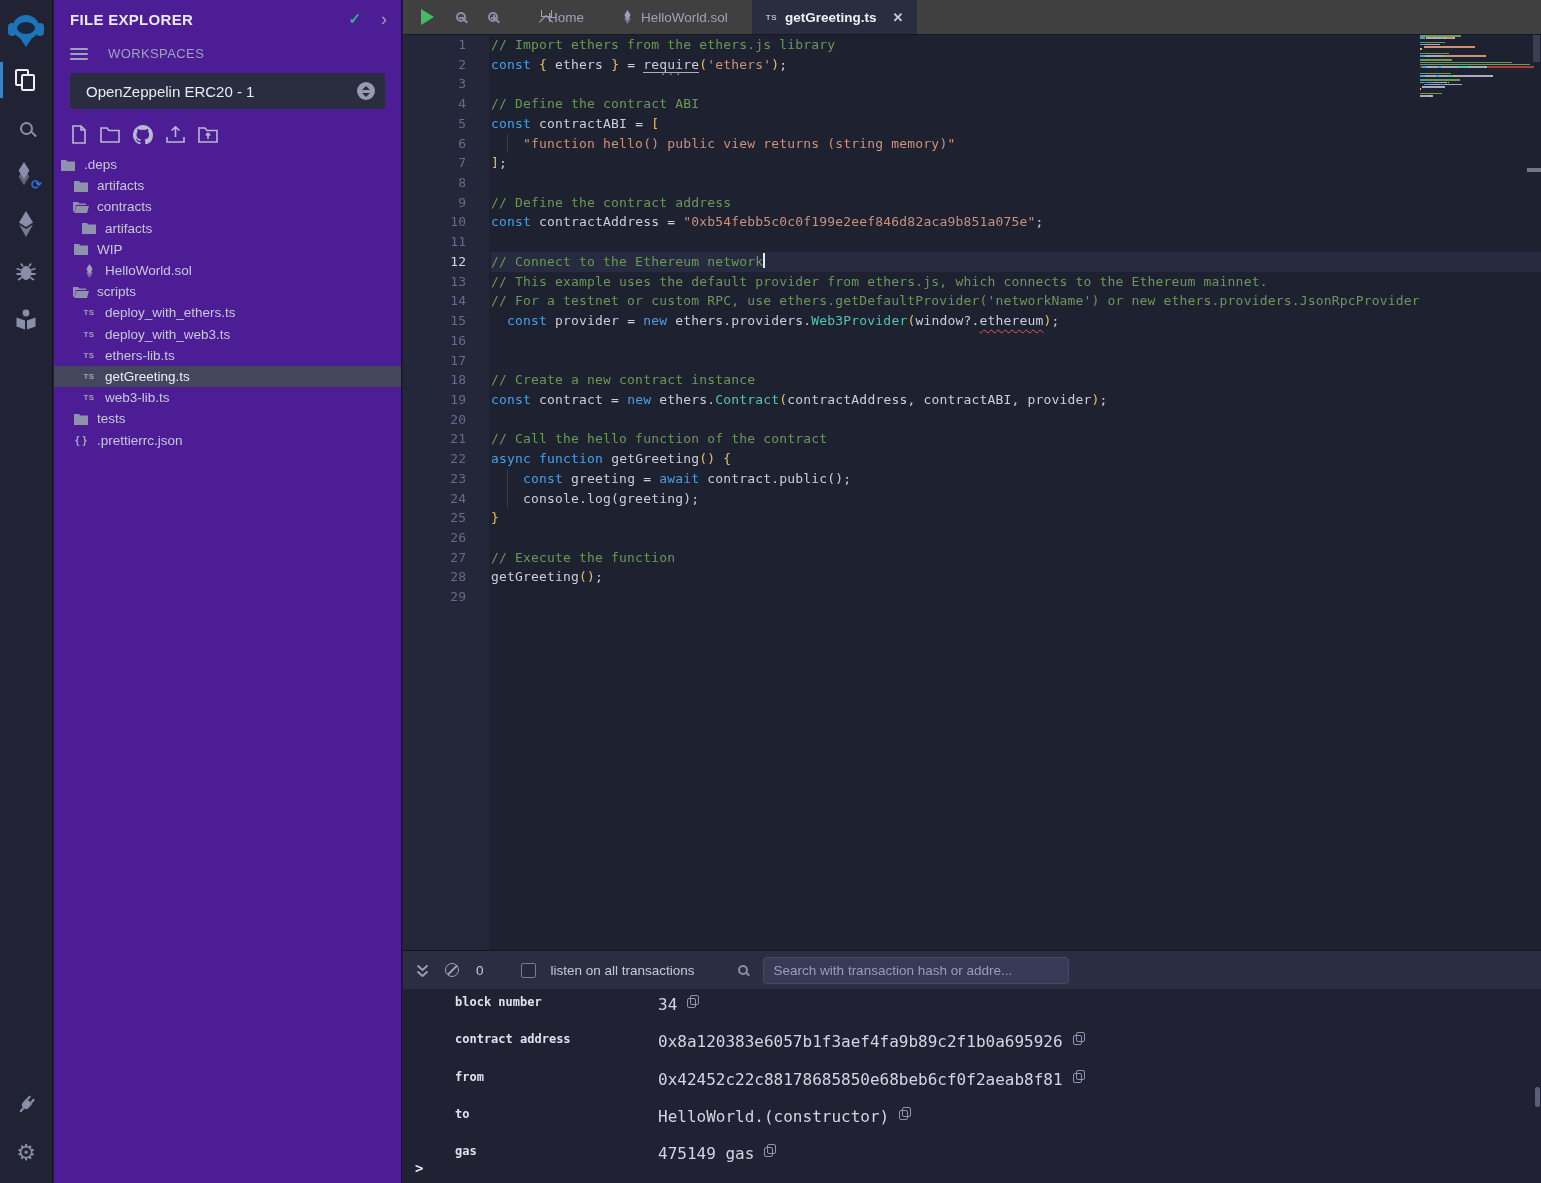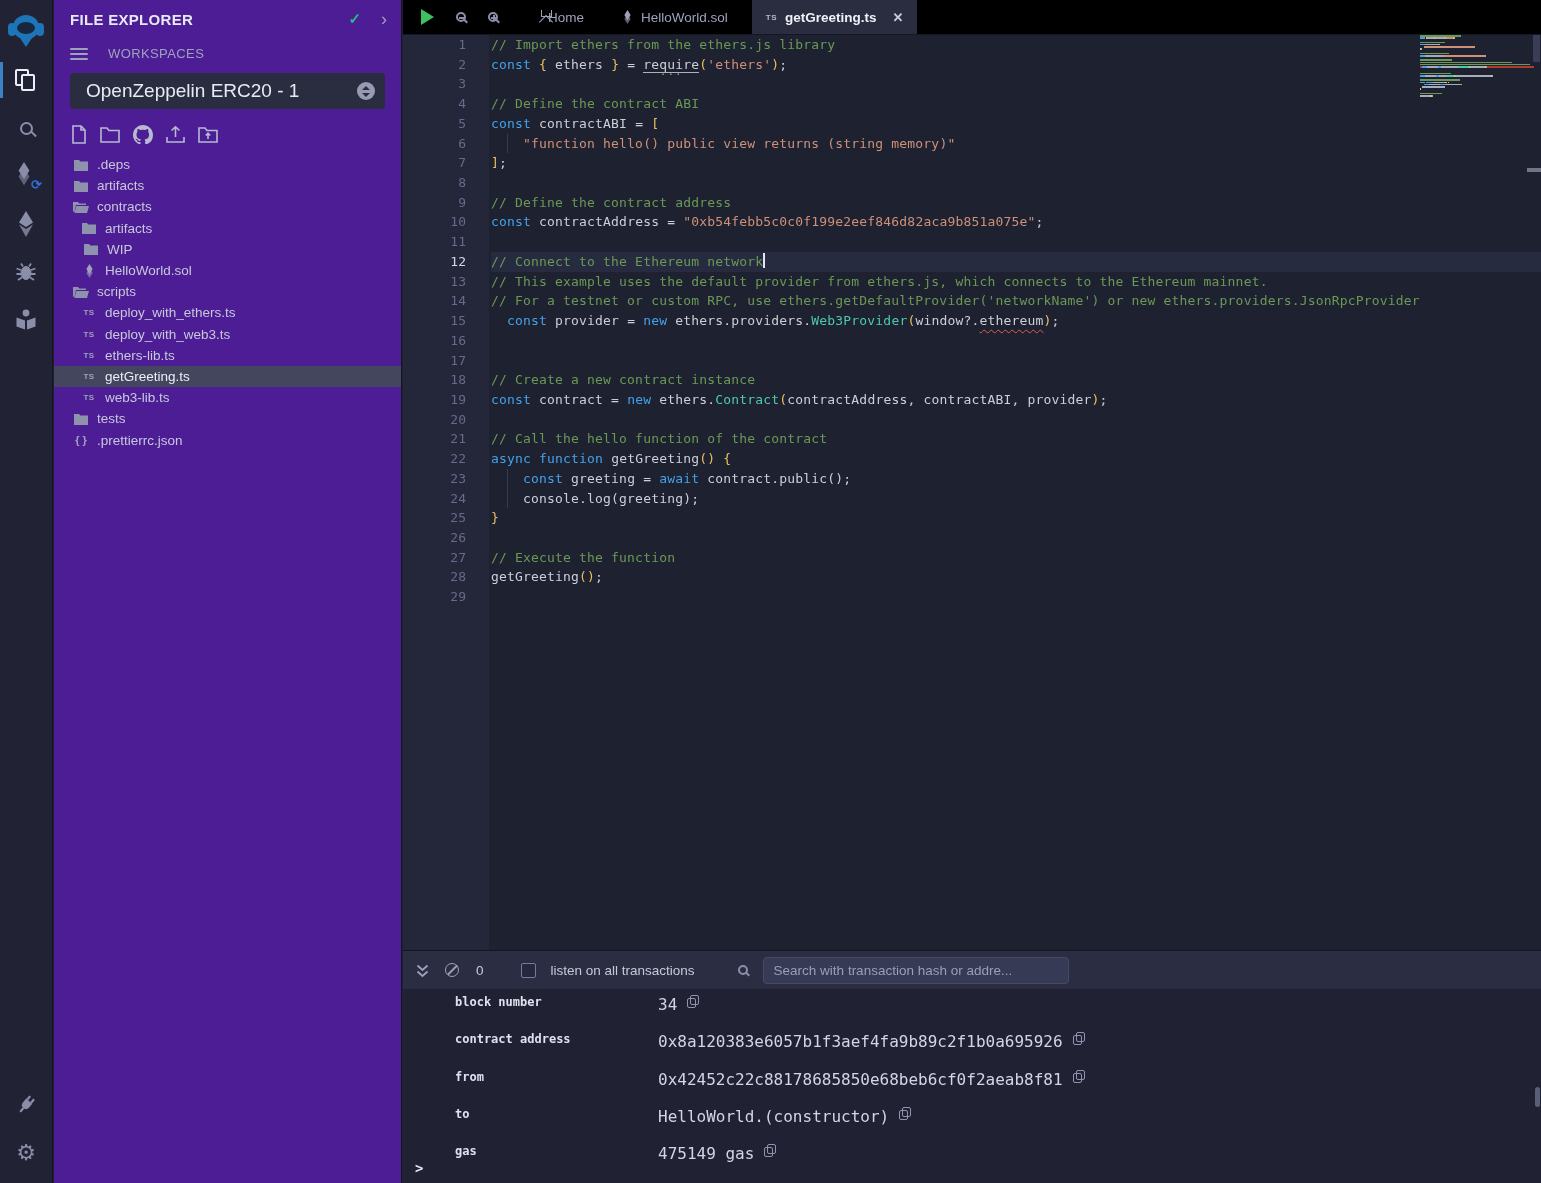--- a/index.html
+++ b/index.html
@@ -38,36 +38,36 @@
   .fe-header { display:flex; align-items:center; padding:10px 14px 6px 16px; }
   .fe-title { font-size:15px; color:#e6e8f2; font-weight:600; letter-spacing:.3px; flex:1; }
   .fe-check { color:#25c27d; font-size:15px; font-weight:bold; margin-right:20px; }
   .fe-chevron { color:#9ea1bb; font-size:18px; line-height:14px; cursor:pointer; }
   .ws-row { display:flex; align-items:center; gap:20px; padding:12px 16px 6px 16px; }
   .hamburger { width:18px; display:flex; flex-direction:column; gap:3px; cursor:pointer; }
   .hamburger i { height:2px; background:#9ea1bb; border-radius:1px; }
   .ws-label { font-size:13px; color:#9fa2bc; letter-spacing:.4px; }
   .ws-select { margin:6px 16px 0 16px; height:36px; background:#2a2c3f; border-radius:4px;
     display:flex; align-items:center; padding:0 10px 0 16px; cursor:pointer; }
-  .ws-name { flex:1; font-size:19px; color:#e8eaf4; }
+  .ws-name { flex:1; font-size:15px; color:#e8eaf4; }
   .ws-caret { width:18px; height:18px; border-radius:50%; background:#979ab3; position:relative; }
   .ws-caret::before { content:""; position:absolute; left:5px; top:3.5px; border-left:4px solid transparent; border-right:4px solid transparent; border-bottom:4.5px solid #2a2c3f; }
   .ws-caret::after { content:""; position:absolute; left:5px; bottom:3.5px; border-left:4px solid transparent; border-right:4px solid transparent; border-top:4.5px solid #2a2c3f; }
   .fe-actions { display:flex; align-items:center; gap:13px; padding:16px 16px 8px 17px; }
   .fe-actions .fa-btn { cursor:pointer; display:flex; }
   
   #file-tree { margin-top:2px; }
   .tree-row { height:21.2px; display:flex; align-items:center; gap:8px; cursor:pointer; color:#c7c9da; font-size:13.5px; }
   .tree-row.sel { background:#43465c; color:#eceef8; }
   .tree-row .ic { width:16px; display:flex; justify-content:center; align-items:center; flex:none; }
   .ic-ts { font-size:8px; font-weight:bold; color:#9fa2ba; letter-spacing:.5px; }
   .ic-braces { font-size:11px; color:#9fa2ba; font-weight:600; }
   
   #editor { position:absolute; left:403px; top:0; right:0; height:950px; background:#1e2130; }
-  #tabbar { position:absolute; left:0; top:0; right:0; height:35px; background:#000000; display:flex; align-items:stretch; border-bottom:1px solid #161724; }
+  #tabbar { position:absolute; left:0; top:0; right:0; height:35px; background:#404040; display:flex; align-items:stretch; border-bottom:1px solid #161724; }
   .ed-tools { display:flex; align-items:center; gap:22px; padding:0 14px 0 18px; }
   .play-btn { width:0; height:0; border-top:8px solid transparent; border-bottom:8px solid transparent; border-left:13px solid #3fbf5f; cursor:pointer; }
   .tab { display:flex; align-items:center; gap:8px; padding:0 14px; font-size:13.5px; color:#9ea1bb; cursor:pointer; }
   .tab.active { background:#2a2c3f; color:#f0f1f8; font-weight:600; }
   .tab .close { margin-left:8px; color:#c9cbdd; font-size:13px; }
   .tab .ic-ts { color:#b8bacc; }
   .house { position:relative; width:13px; height:11px; }
   .house::before { content:""; position:absolute; left:0; bottom:0; width:9px; height:6px; border:1.6px solid #9ea1bb; border-top:none; left:1px; }
   .house::after { content:""; position:absolute; left:-1px; top:0px; width:9px; height:9px; border-top:1.6px solid #9ea1bb; border-right:1.6px solid #9ea1bb; transform:rotate(-45deg); left:1.2px; }
   
@@ -223,21 +223,21 @@
           </svg>
         </span>
       <span class="fa-btn">
         <svg width="20" height="17" viewBox="0 0 20 17" fill="none" stroke="#b8bad1" stroke-width="1.6">
             <path d="M1 2h6l2 2.5h10V16H1z"></path>
             <path d="M10 13V7.5 M7.8 9.5 10 7.2l2.2 2.3"></path>
           </svg>
         </span>
     </div>
     <div id="file-tree">
-        <div class="tree-row" style="padding-left: 19px; text-align: center;">
+        <div class="tree-row" style="padding-left: 6px; text-align: center;">
           <span class="ic ic-folder">
             <svg width="14" height="12" viewBox="0 0 14 12">
               <path fill="#8f92ac" d="M0 1h5l1.4 1.6H14V12H0z"></path>
             </svg>
           </span>
           <span>.deps</span>
         </div>
         <div class="tree-row" style="padding-left: 19px;">
           <span class="ic ic-folder">
             <svg width="14" height="12" viewBox="0 0 14 12">
@@ -256,21 +256,21 @@
           <span>contracts</span>
         </div>
         <div class="tree-row" style="padding-left: 27px;">
           <span class="ic ic-folder">
             <svg width="14" height="12" viewBox="0 0 14 12">
               <path fill="#8f92ac" d="M0 1h5l1.4 1.6H14V12H0z"></path>
             </svg>
           </span>
           <span>artifacts</span>
         </div>
-        <div class="tree-row" style="padding-left: 29px;">
+        <div class="tree-row" style="padding-left: 19px;">
           <span class="ic ic-folder">
             <svg width="14" height="12" viewBox="0 0 14 12">
               <path fill="#8f92ac" d="M0 1h5l1.4 1.6H14V12H0z"></path>
             </svg>
           </span>
           <span>WIP</span>
         </div>
         <div class="tree-row" style="padding-left: 27px;">
           <span class="ic ic-solidity">
             <svg width="11" height="14" viewBox="0 0 11 14">

